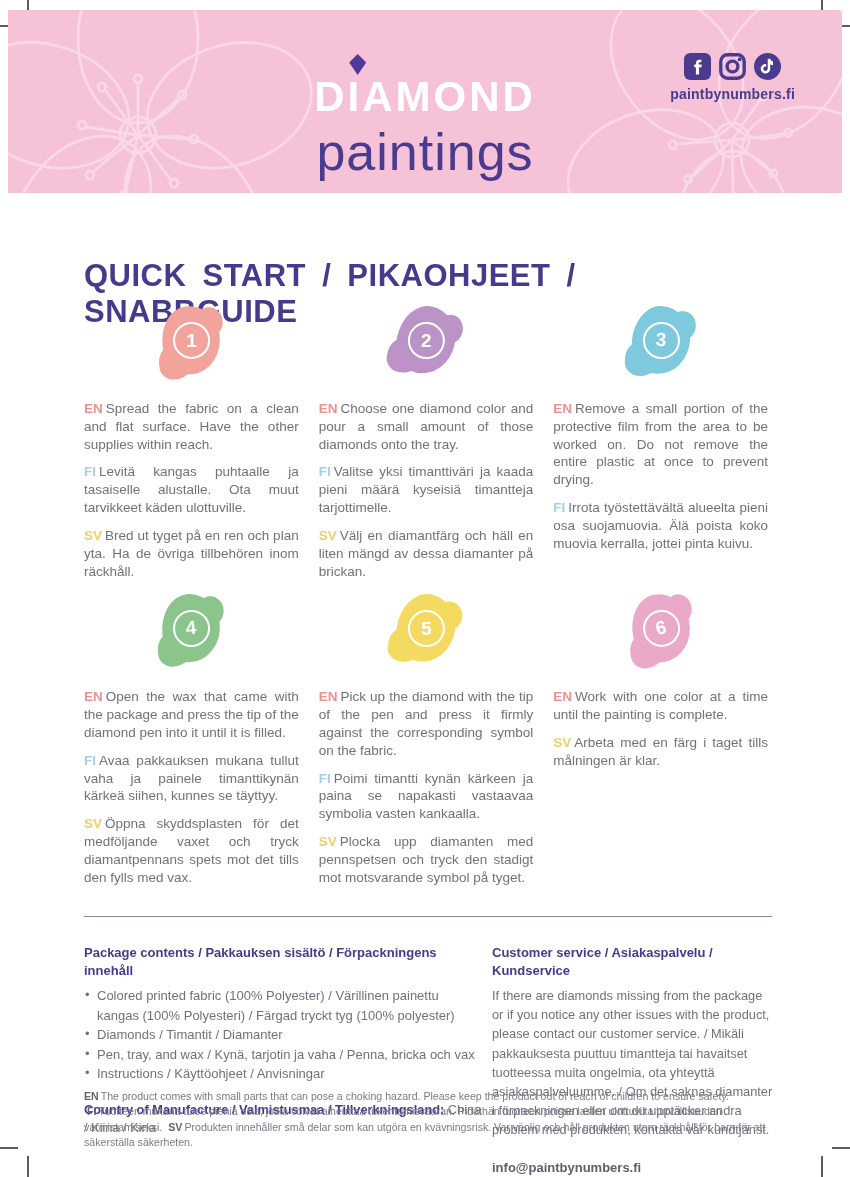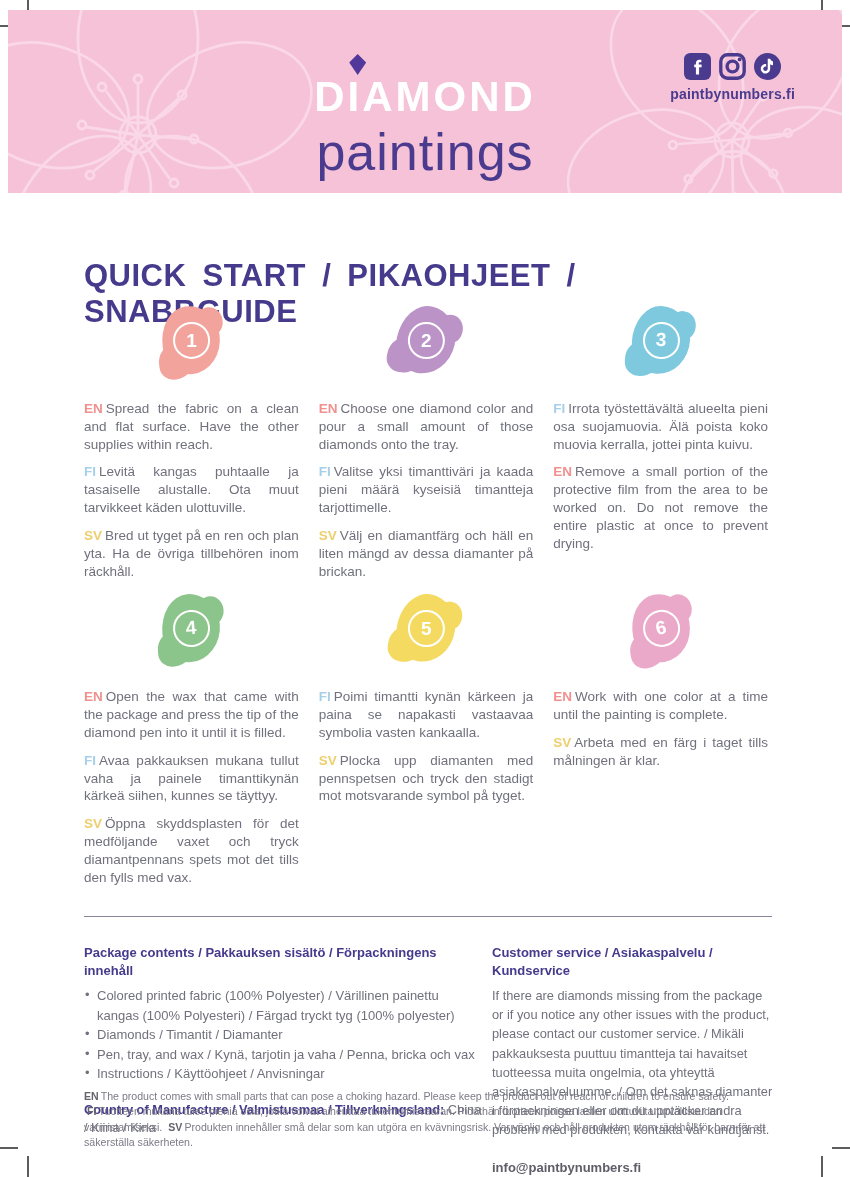--- a/index.html
+++ b/index.html
@@ -216,41 +216,42 @@
       <p><span class="lang-label lab-fi">FI</span><span>Valitse yksi timanttiväri ja kaada pieni määrä kyseisiä timantteja tarjottimelle.</span></p>
       <p><span class="lang-label lab-sv">SV</span><span>Välj en diamantfärg och häll en liten mängd av dessa diamanter på brickan.</span></p>
     </section>
 
     <section class="step">
       <div class="badge-wrap">
         <div class="badge" style="background: rgb(127, 201, 223);">
           <span class="badge-num">3</span>
         </div>
       </div>
+      <p><span class="lang-label lab-en">EN</span><span>Remove a small portion of the protective film from the area to be worked on. Do not remove the entire plastic at once to prevent drying.</span></p>
       <p><span class="lang-label lab-fi">FI</span><span>Irrota työstettävältä alueelta pieni osa suojamuovia. Älä poista koko muovia kerralla, jottei pinta kuivu.</span></p>
-      <p><span class="lang-label lab-en">EN</span><span>Remove a small portion of the protective film from the area to be worked on. Do not remove the entire plastic at once to prevent drying.</span></p>
     </section>
 
     <section class="step">
       <div class="badge-wrap">
         <div class="badge" style="background: rgb(140, 197, 140);">
           <span class="badge-num">4</span>
         </div>
       </div>
       <p><span class="lang-label lab-en">EN</span><span>Open the wax that came with the package and press the tip of the diamond pen into it until it is filled.</span></p>
       <p><span class="lang-label lab-fi">FI</span><span>Avaa pakkauksen mukana tullut vaha ja painele timanttikynän kärkeä siihen, kunnes se täyttyy.</span></p>
       <p><span class="lang-label lab-sv">SV</span><span>Öppna skyddsplasten för det medföljande vaxet och tryck diamantpennans spets mot det tills den fylls med vax.</span></p>
     </section>
 
     <section class="step">
       <div class="badge-wrap">
         <div class="badge" style="background: rgb(244, 218, 96);">
           <span class="badge-num">5</span>
         </div>
       </div>
+      <p><span class="lang-label lab-en">EN</span><span>Pick up the diamond with the tip of the pen and press it firmly against the corresponding symbol on the fabric.</span></p>
       <p><span class="lang-label lab-fi">FI</span><span>Poimi timantti kynän kärkeen ja paina se napakasti vastaavaa symbolia vasten kankaalla.</span></p>
       <p><span class="lang-label lab-sv">SV</span><span>Plocka upp diamanten med pennspetsen och tryck den stadigt mot motsvarande symbol på tyget.</span></p>
     </section>
 
     <section class="step">
       <div class="badge-wrap">
         <div class="badge" style="background: rgb(235, 169, 201);">
           <span class="badge-num">6</span>
         </div>
       </div>

